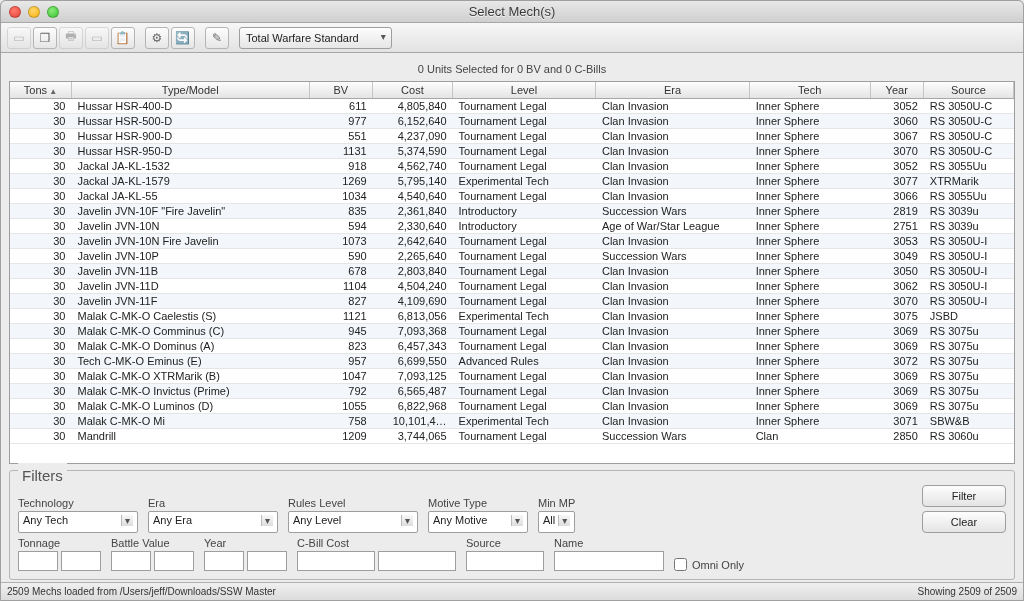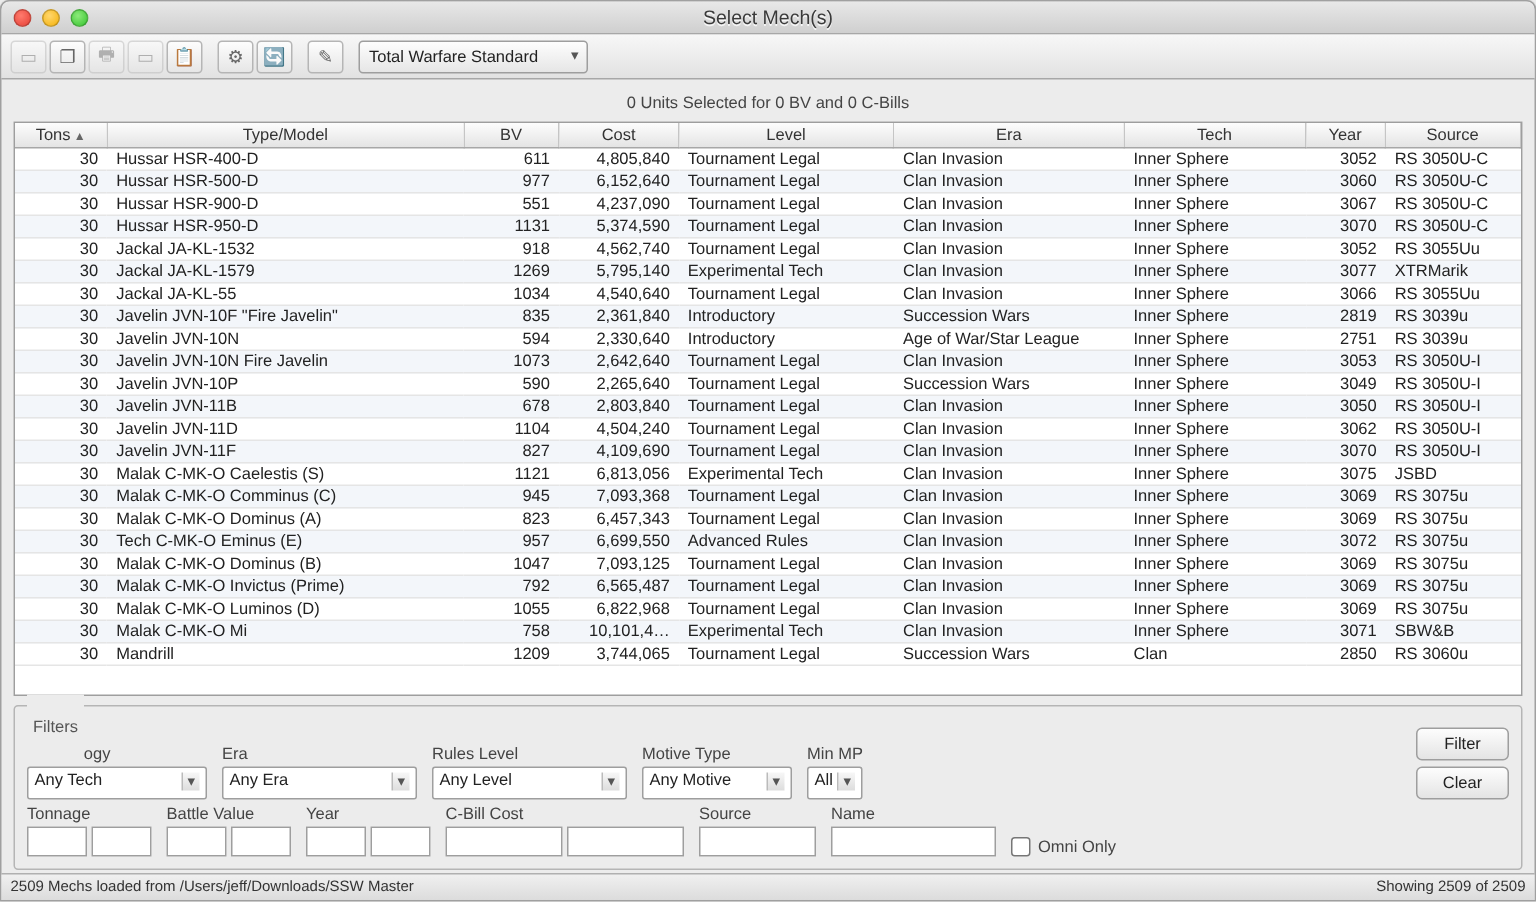--- a/index.html
+++ b/index.html
@@ -115,42 +115,42 @@
   .filters {
     border: 1px solid #b5b5b5;
     border-radius: 3px;
     margin: 6px 8px 2px 8px;
     padding: 6px 8px 8px 8px;
     position: relative;
     background: #ececec;
   }
   .filters-legend {
     position: absolute; top: -8px; left: 8px;
-    background: #ececec; padding: 16px 4px;
-    font-size: 11px; color: #555;
+    background: #ececec; padding: 4px 4px;
+    font-size: 15px; color: #555;
   }
   .frow { display: flex; gap: 10px; align-items: flex-end; }
   .fcol { display: flex; flex-direction: column; gap: 2px; }
   .flabel { font-size: 11px; color: #444; }
   .fselect {
     height: 22px; min-width: 120px;
     background: #fff; border: 1px solid #9e9e9e;
     padding: 2px 18px 2px 4px; font-size: 11px;
     position: relative; border-radius: 2px;
   }
   .fselect::after { content:"▾"; position:absolute; right:4px; top:3px; font-size:10px; color:#555; background: linear-gradient(#f7f7f7,#ddd); border-left:1px solid #bbb; padding:0 3px; }
   .finput { height: 20px; background:#fff; border:1px solid #9e9e9e; padding:2px 4px; font-size:11px; }
   .finput.small { width: 40px; }
   .finput.med { width: 78px; }
   .fpair { display:flex; gap:3px; }
   .fcheck { display:flex; align-items:center; gap:5px; font-size:11px; color:#444; margin-top:16px; }
   .fcheck input { width:13px; height:13px; }
   .fbtns { display:flex; flex-direction:column; gap:4px; margin-top:8px; margin-left:6px; }
   .fbutton {
-    width: 62px; height:22px;
+    width: 84px; height:22px;
     background: linear-gradient(#fdfdfd,#e4e4e4);
     border:1px solid #9e9e9e; border-radius:4px;
     font-size:11px; text-align:center; line-height:20px;
   }
   .statusbar {
     height: 18px; border-top: 1px solid #b0b0b0;
     background: linear-gradient(#f0f0f0, #dcdcdc);
     display:flex; justify-content:space-between; align-items:center;
     font-size:10px; color:#333; padding: 0 6px;
   }
@@ -399,21 +399,21 @@
               <td class="c-bv num">957</td>
               <td class="c-cost num">6,699,550</td>
               <td class="c-level">Advanced Rules</td>
               <td class="c-era">Clan Invasion</td>
               <td class="c-tech">Inner Sphere</td>
               <td class="c-year num">3072</td>
               <td class="c-src">RS 3075u</td>
             </tr>
             <tr>
               <td class="c-tons num">30</td>
-              <td class="c-model">Malak C-MK-O Dominus (B)</td>
+              <td class="c-model">Malak C-MK-O XTRMarik (B)</td>
               <td class="c-bv num">1047</td>
               <td class="c-cost num">7,093,125</td>
               <td class="c-level">Tournament Legal</td>
               <td class="c-era">Clan Invasion</td>
               <td class="c-tech">Inner Sphere</td>
               <td class="c-year num">3069</td>
               <td class="c-src">RS 3075u</td>
             </tr>
             <tr>
               <td class="c-tons num">30</td>

